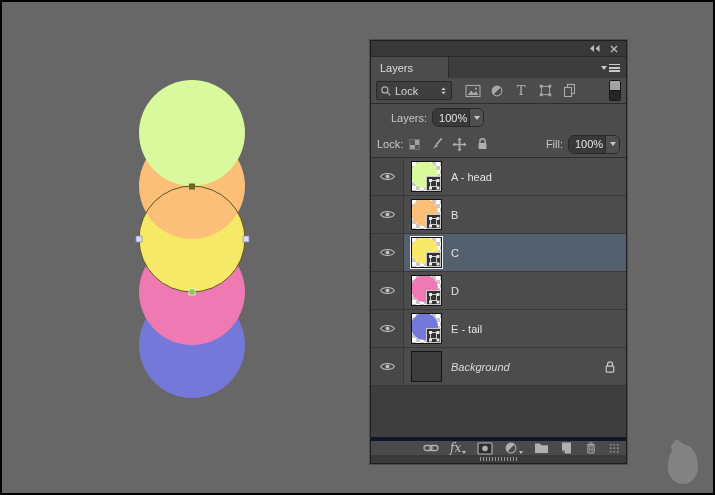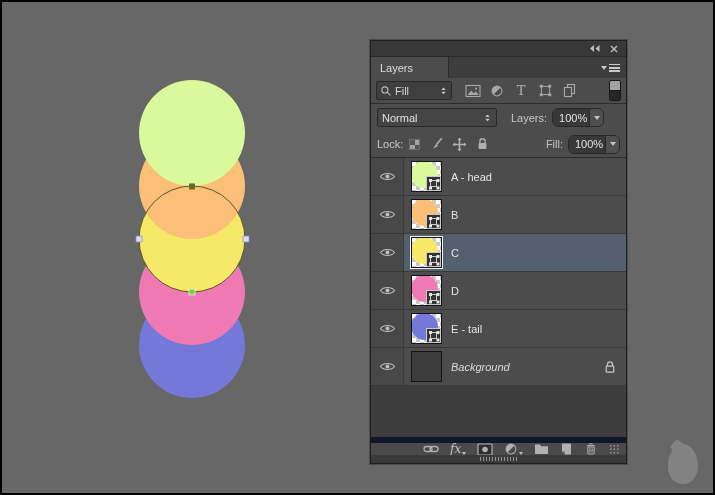--- a/index.html
+++ b/index.html
@@ -89,21 +89,21 @@
             border:1px solid #c9c9c9; }
   .vbadge i { position:absolute; left:3px; top:3px; width:7px; height:7px; border:1px solid #cfcfcf; }
   .vbadge b { position:absolute; left:1.5px; top:1.5px; width:3px; height:3px; background:#e8e8e8;
               box-shadow:7.5px 0 #e8e8e8, 0 7.5px #e8e8e8, 7.5px 7.5px #e8e8e8; }
   .layer-label { margin-left:9px; color:#e4e4e4; }
   .layer-label.ital { font-style:italic; color:#dadada; }
   .row-lock { position:absolute; right:10px; top:50%; transform:translateY(-50%); }
 
   .p-empty { flex:1; background:#3e3e3e; }
 
-  .p-toolbar { height:18px; background:#4a4a4a; border-top:6px solid #0f172a;
+  .p-toolbar { height:18px; background:#4a4a4a; border-top:4px solid #0f172a;
                display:flex; align-items:center; gap:11px; padding:0 6px 0 52px; }
   .tb { display:flex; align-items:center; justify-content:center; height:16px; }
   .fx-label { font-style:italic; font-family:"DejaVu Serif", serif; font-size:12px; color:#c2c2c2; }
   .mini-tri { width:0; height:0; border-left:2.5px solid transparent; border-right:2.5px solid transparent;
               border-top:3px solid #bdbdbd; margin-left:1px; align-self:flex-end; margin-bottom:2px; }
   .grip-corner { margin-left:auto; width:11px; height:11px;
      background-image:radial-gradient(#8a8a8a 1px, transparent 1.1px); background-size:3.5px 3.5px; }
 
   .p-grip { height:8px; background:#3a3a3a; display:flex; align-items:center; justify-content:center; }
   .grip-dashes { width:38px; height:4px;
@@ -158,21 +158,21 @@
         </span>
       </div>
     </div>
 
     <div class="p-filter">
       <div class="kind-box">
         <svg width="12" height="12" viewBox="0 0 13 13">
           <circle cx="5.3" cy="5.3" r="3.3" fill="none" stroke="#b7b7b7" stroke-width="1.2"></circle>
           <path d="M7.8 7.8 L11.2 11.2" stroke="#b7b7b7" stroke-width="1.3"></path>
         </svg>
-        <span class="grow">Fill</span>
+        <span class="grow">Lock</span>
         <svg width="9" height="12" viewBox="0 0 14 15">
           <path d="M3.5 6 L7 2.2 L10.5 6 Z" fill="#c4c4c4"></path>
             <path d="M3.5 8.8 L7 12.6 L10.5 8.8 Z" fill="#c4c4c4"></path>
         </svg>
       </div>
       <div class="filter-icons">
         <span class="fic">
           <svg width="16" height="14" viewBox="0 0 16 14">
             <rect x="1" y="1.5" width="14" height="11" fill="none" stroke="#a8a8a8" stroke-width="1.1"></rect>
             <path d="M2.8 10.8 L6.3 6.6 L8.8 9.4 L10.8 7.3 L13.2 10.3 V11 H2.8 Z" fill="#a8a8a8"></path>
@@ -202,27 +202,20 @@
           </svg>
         </span>
       </div>
       <span class="toggle">
         <span class="on"></span>
           <span class="off"></span>
       </span>
     </div>
 
     <div class="p-blend">
-      <div class="dropdown blend-dd">
-        <span class="dd-label">Normal</span>
-        <svg width="9" height="12" viewBox="0 0 14 15">
-          <path d="M3.5 6 L7 2.2 L10.5 6 Z" fill="#c4c4c4"></path>
-            <path d="M3.5 8.8 L7 12.6 L10.5 8.8 Z" fill="#c4c4c4"></path>
-        </svg>
-      </div>
       <span class="field-label">Layers:</span>
       <div class="valbox">
         <span class="val">100%</span>
         <span class="arrow">
             <span class="tri-down"></span>
           </span>
       </div>
     </div>
 
     <div class="p-lock">

